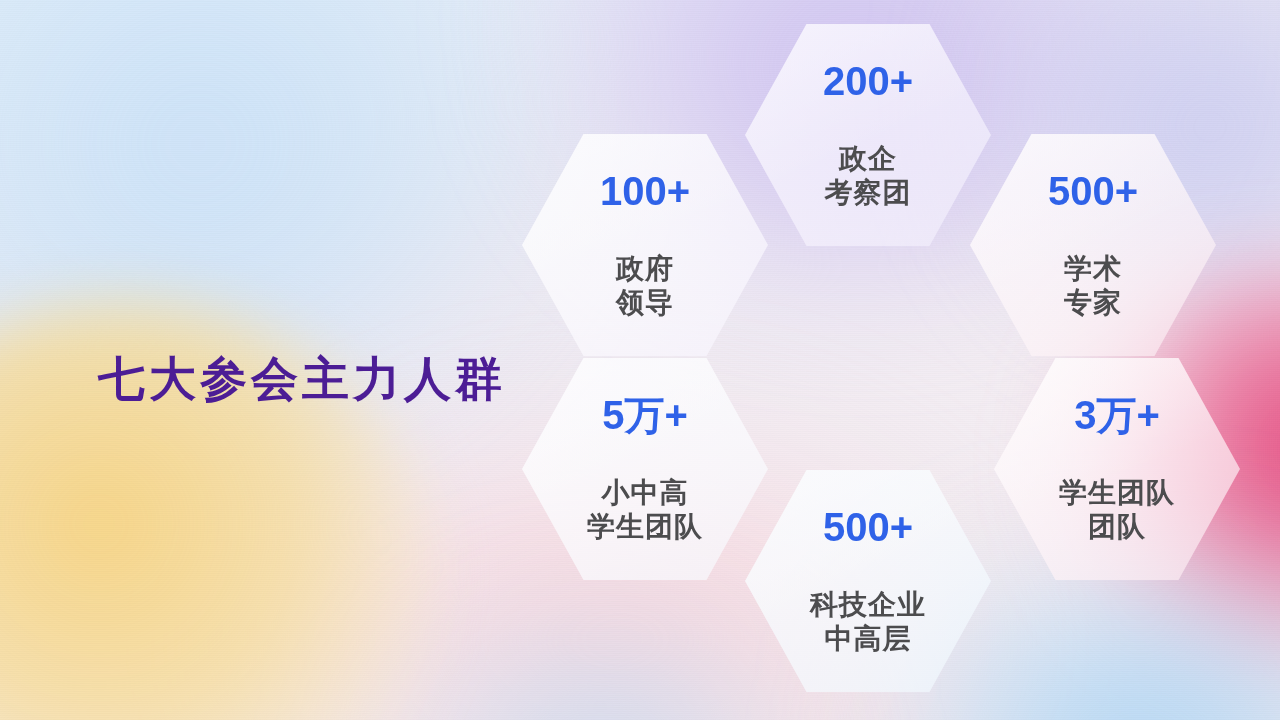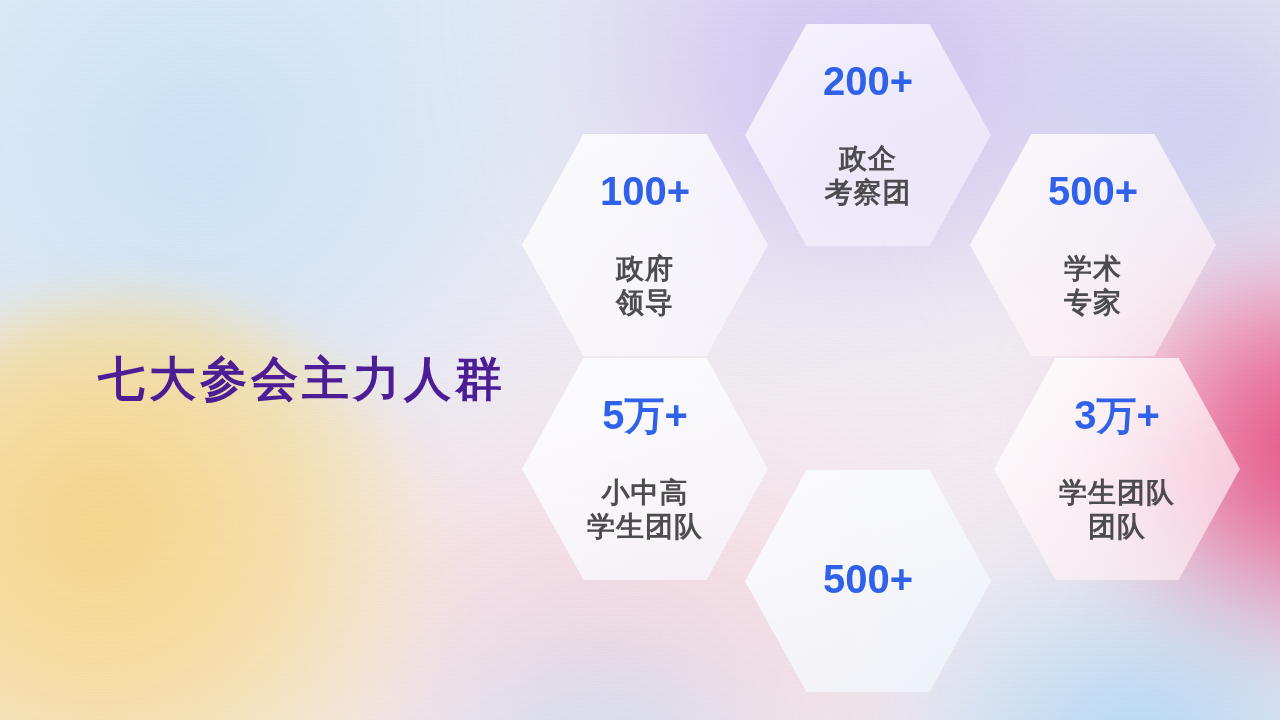--- a/index.html
+++ b/index.html
@@ -203,16 +203,18 @@
     </div>
 
     <div class="hex hex-startup">
       <div class="hex-value">3万+</div>
       <div class="hex-label">学生团队
 团队</div>
     </div>
 
     <div class="hex hex-tech">
       <div class="hex-value">500+</div>
+      <div class="hex-label">科技企业
+中高层</div>
     </div>
 
   </div>
 </div>
 
 </body></html>

